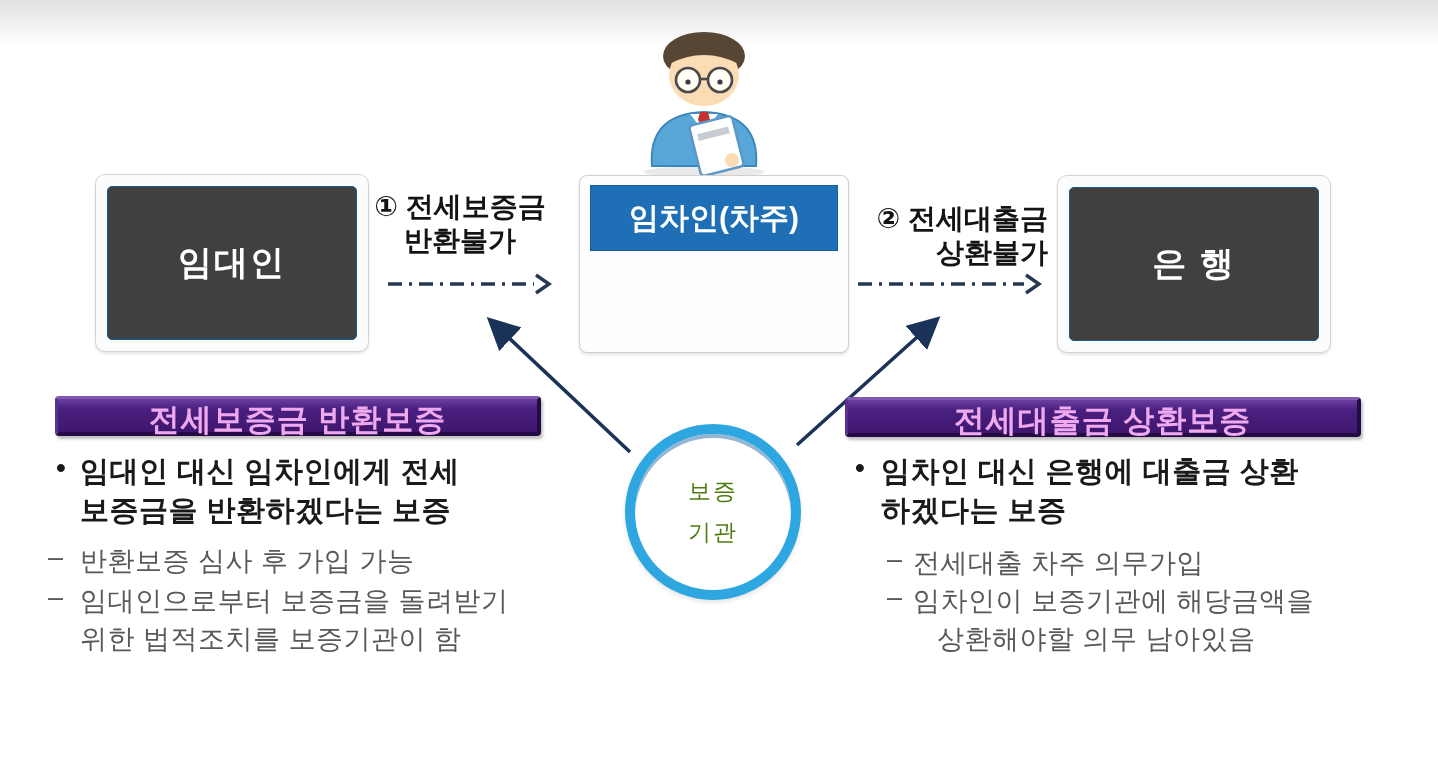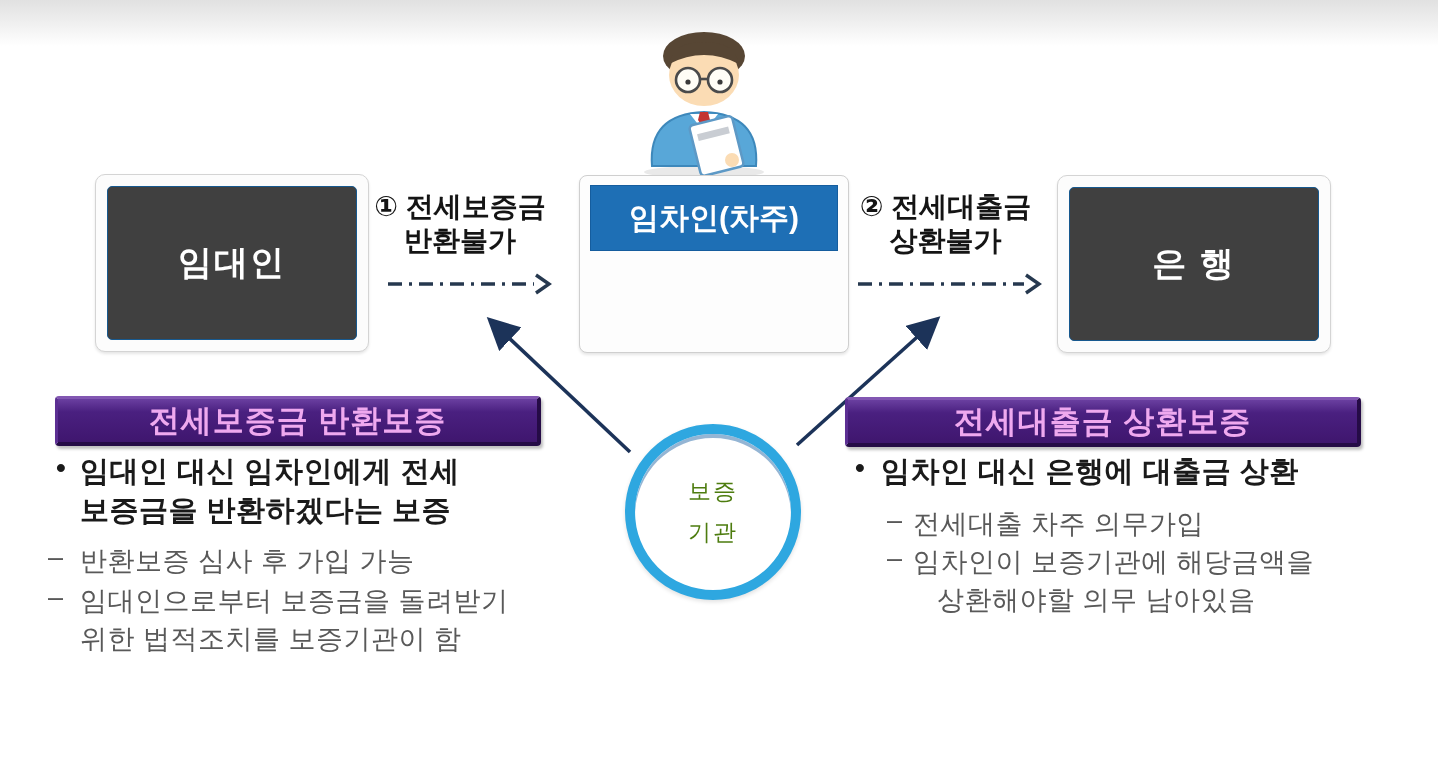--- a/index.html
+++ b/index.html
@@ -16,24 +16,24 @@
   .tenant-frame{position:absolute;background:#fdfdfd;border:1px solid #cfcfcf;border-radius:8px;
     box-shadow:0 2px 3px rgba(0,0,0,.10);margin-left:12px;}
   .tenant-header{position:absolute;left:10px;right:10px;top:9px;height:64px;background:#1e6fb5;
     border:1px solid #155d9e;display:flex;align-items:center;justify-content:center;}
   .tenant-header span{color:#ffffff;font-size:30px;font-weight:bold;}
   .tenant-body{position:absolute;left:6px;right:6px;top:82px;text-align:center;
     color:#3c3c3c;font-size:27px;font-weight:bold;line-height:36px;}
   
   .flow-label{position:absolute;text-align:center;color:#141414;font-size:28px;font-weight:bold;line-height:34px;}
   
-  .purple-bar{position:absolute;height:50px;background:linear-gradient(180deg,#6a3fa0 0%,#4a2080 30%,#3f166e 100%);
+  .purple-bar{position:absolute;height:40px;background:linear-gradient(180deg,#6a3fa0 0%,#4a2080 30%,#3f166e 100%);
     border-top:3px solid #8257b2;border-left:3px solid #5c2f93;
     border-bottom:4px solid #250b46;border-right:4px solid #250b46;
-    border-radius:4px;box-sizing:border-box;display:flex;align-items:flex-end;justify-content:center;
+    border-radius:4px;box-sizing:border-box;display:flex;align-items:flex-start;justify-content:center;
     box-shadow:2px 3px 3px rgba(0,0,0,.25);}
   .purple-bar span{color:#efa9ef;font-size:31px;font-weight:bold;letter-spacing:1px;}
   
   .panel{position:absolute;}
   .row{display:flex;align-items:flex-start;}
   .bullet-marker{font-size:28px;font-weight:bold;color:#1a1a1a;}
   .bullet-text{font-size:29px;font-weight:bold;color:#1a1a1a;line-height:39px;letter-spacing:.5px;}
   .dash-marker{font-size:27px;color:#595959;}
   .dash-text{font-size:27px;color:#595959;line-height:38px;letter-spacing:.5px;}
   .line:empty{display:none;}
@@ -100,21 +100,21 @@
   <div class="node-frame" style="left:1057px;top:175px;width:272px;height:176px;">
     <div class="node-fill">
       <span class="node-label">은 행</span>
     </div>
   </div>
 
   <div class="flow-label" style="left:368px;top:190px;width:184px;">
     <div class="line">① 전세보증금</div>
     <div class="line">반환불가</div>
   </div>
-  <div class="flow-label" style="left:843px;top:190px;width:205px;">
+  <div class="flow-label" style="left:843px;top:202px;width:205px;text-align:right;">
     <div class="line">② 전세대출금</div>
     <div class="line">상환불가</div>
   </div>
 
   <svg class="overlay" viewBox="0 0 1438 780">
     <defs>
       <marker id="navyArrow" markerWidth="9" markerHeight="9" refX="7" refY="4.5" orient="auto">
         <path d="M0,0 L9,4.5 L0,9 Z" fill="#1c3359"></path>
       </marker>
     </defs>
@@ -157,20 +157,21 @@
         </span>
       </div>
     </div>
   </div>
 
   <div class="panel panel-right" style="left:845px;top:452px;width:560px;">
     <div class="row bullet-row">
       <span class="bullet-marker">•</span>
       <span class="bullet-text">
         <div class="line line1">임차인 대신 은행에 대출금 상환</div>
+        <div class="line line2">하겠다는 보증</div>
       </span>
     </div>
     <div class="dash-list">
       <div class="row dash-row">
         <span class="dash-marker">–</span>
         <span class="dash-text">
           <div class="line line1">전세대출 차주 의무가입</div>
 
         </span>
       </div>

